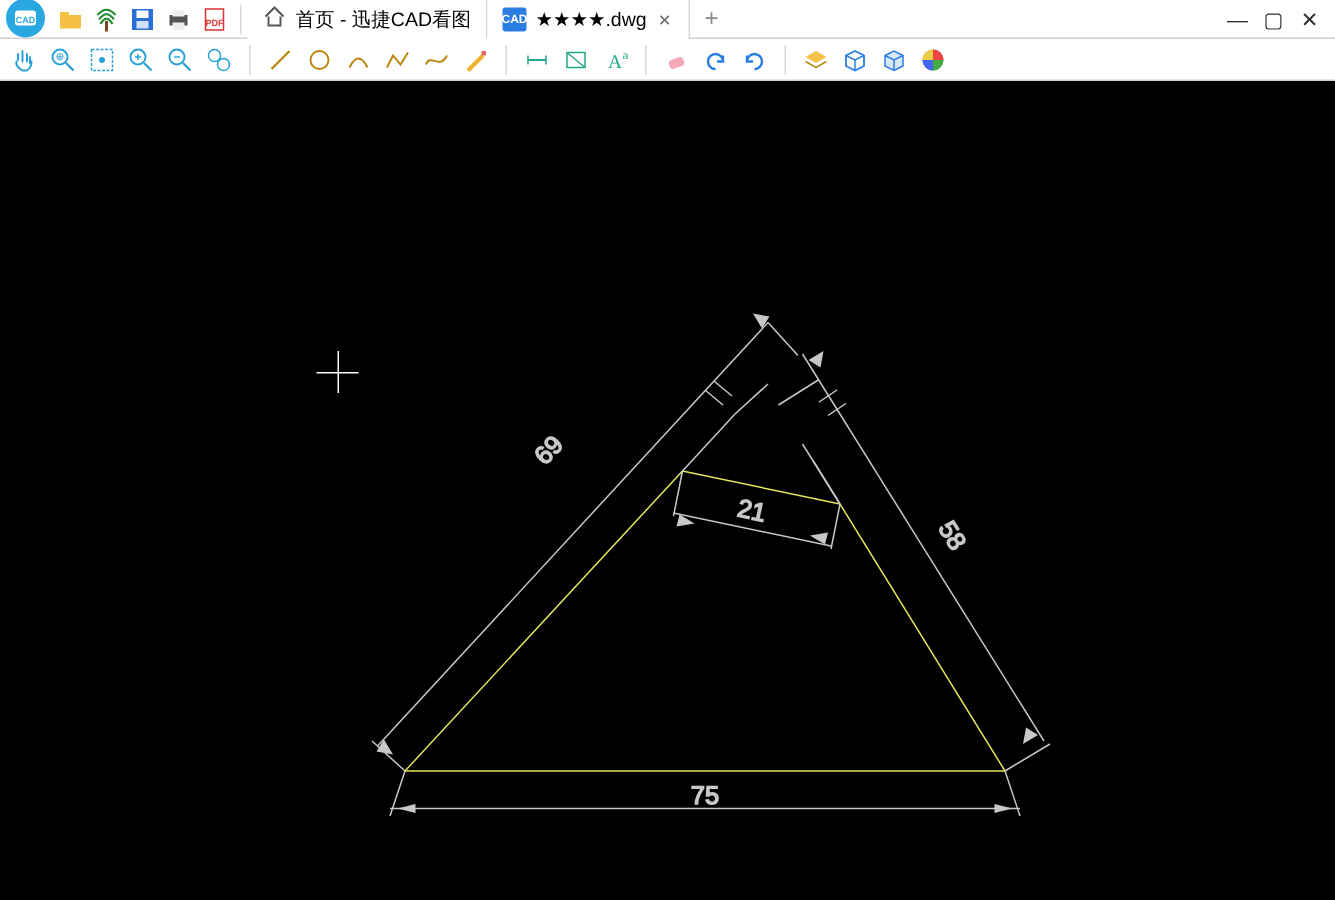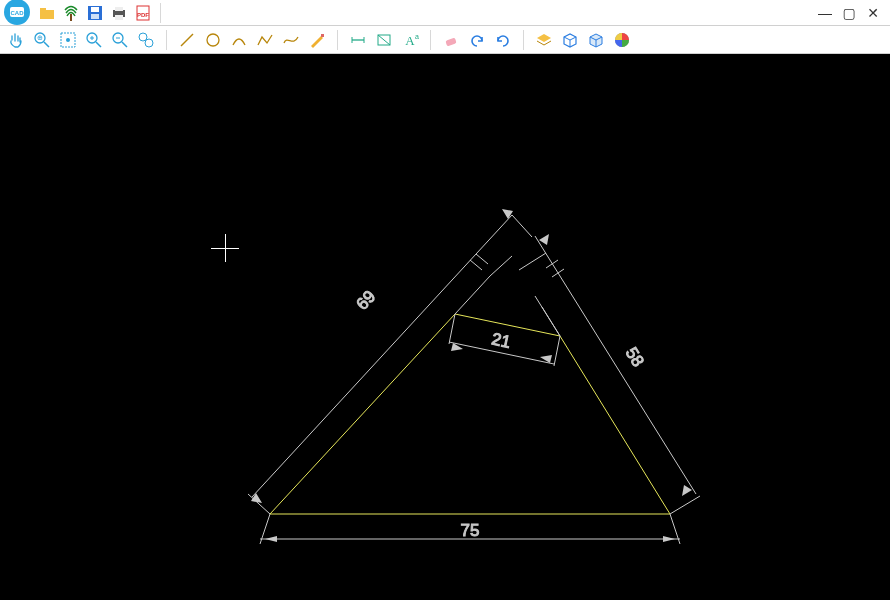--- a/index.html
+++ b/index.html
@@ -96,20 +96,36 @@
       </span>
     <span class="ico">
         <svg width="18" height="18">
           <rect x="3" y="2" width="12" height="14" fill="#fff" stroke="#d33"></rect>
           <text x="9" y="13" font-size="6" text-anchor="middle" fill="#d33" font-weight="bold">PDF</text>
         </svg>
       </span>
   </div>
   <span class="sep-v"></span>
 
+  <div class="tabs">
+    <div class="tab">
+      <span><svg width="16" height="16">
+            <path d="M2 8 L8 2 L14 8 M4 8 V14 H12 V8" fill="none" stroke="#555" stroke-width="1.3"></path>
+          </svg></span>
+      <span>首页 - 迅捷CAD看图</span>
+    </div>
+    <div class="tab active">
+      <span class="tab-dwg-icon">
+          <span>CAD</span>
+        </span>
+      <span>★★★★.dwg</span>
+      <span class="close">×</span>
+    </div>
+    <div class="tab-add">+</div>
+  </div>
 
   <div class="wincontrols">
     <span class="wc">—</span>
     <span class="wc">▢</span>
     <span class="wc">✕</span>
   </div>
 </div>
 
 <div class="toolbar">
   <span class="ico">

